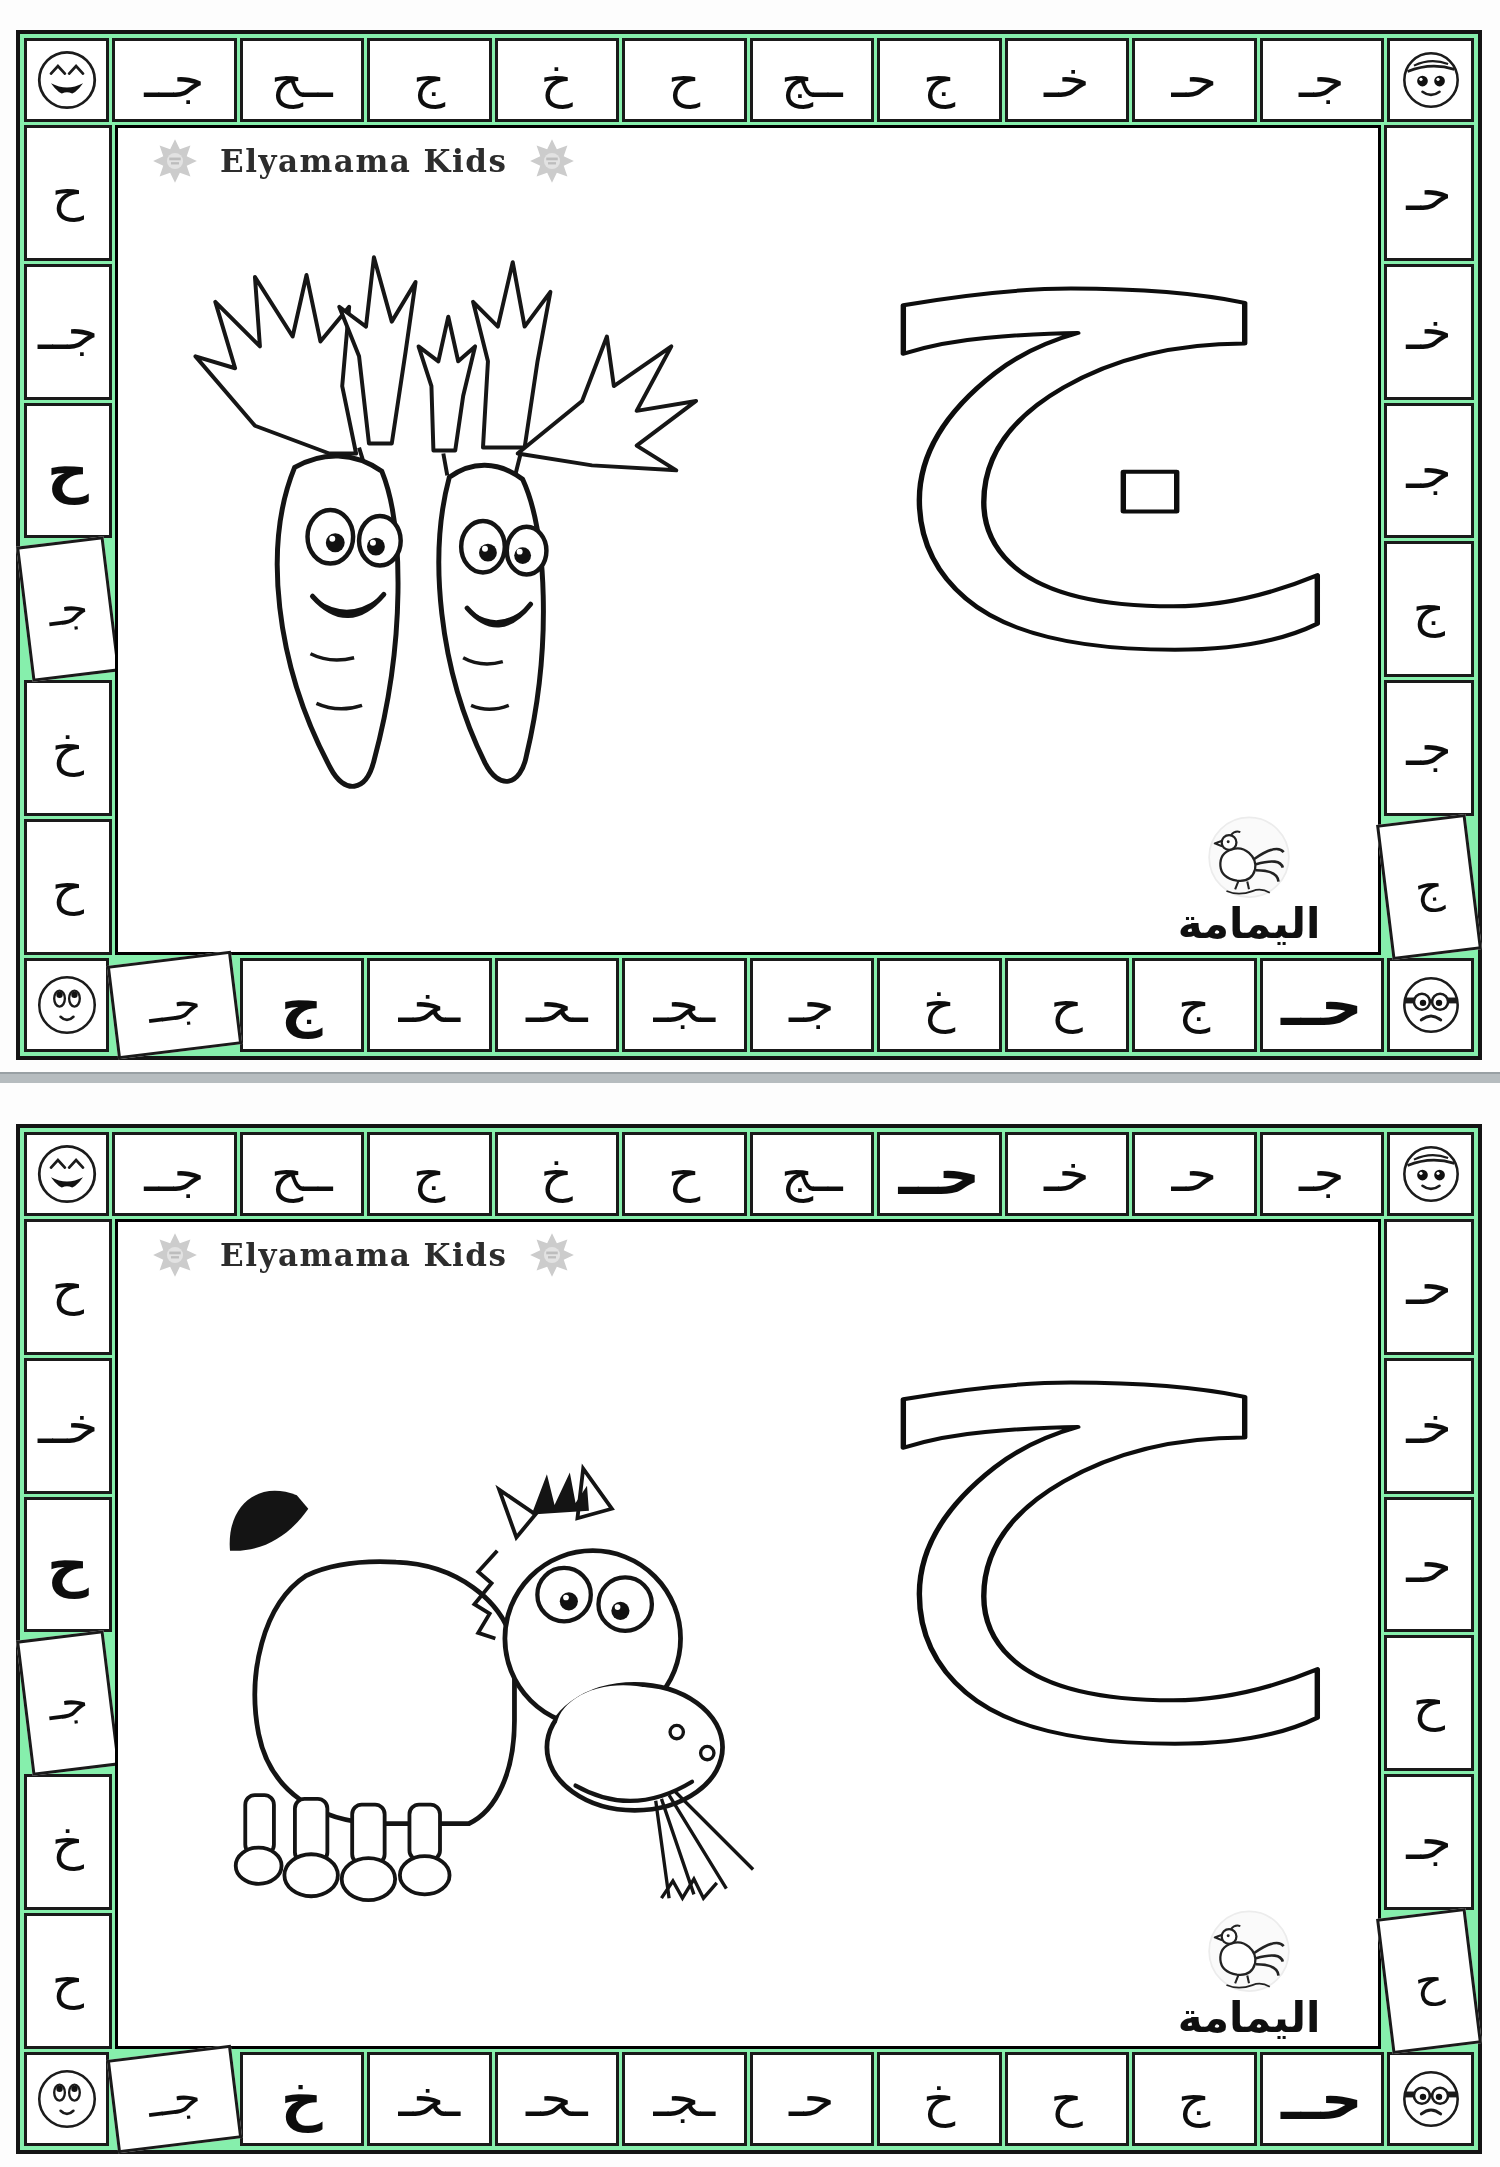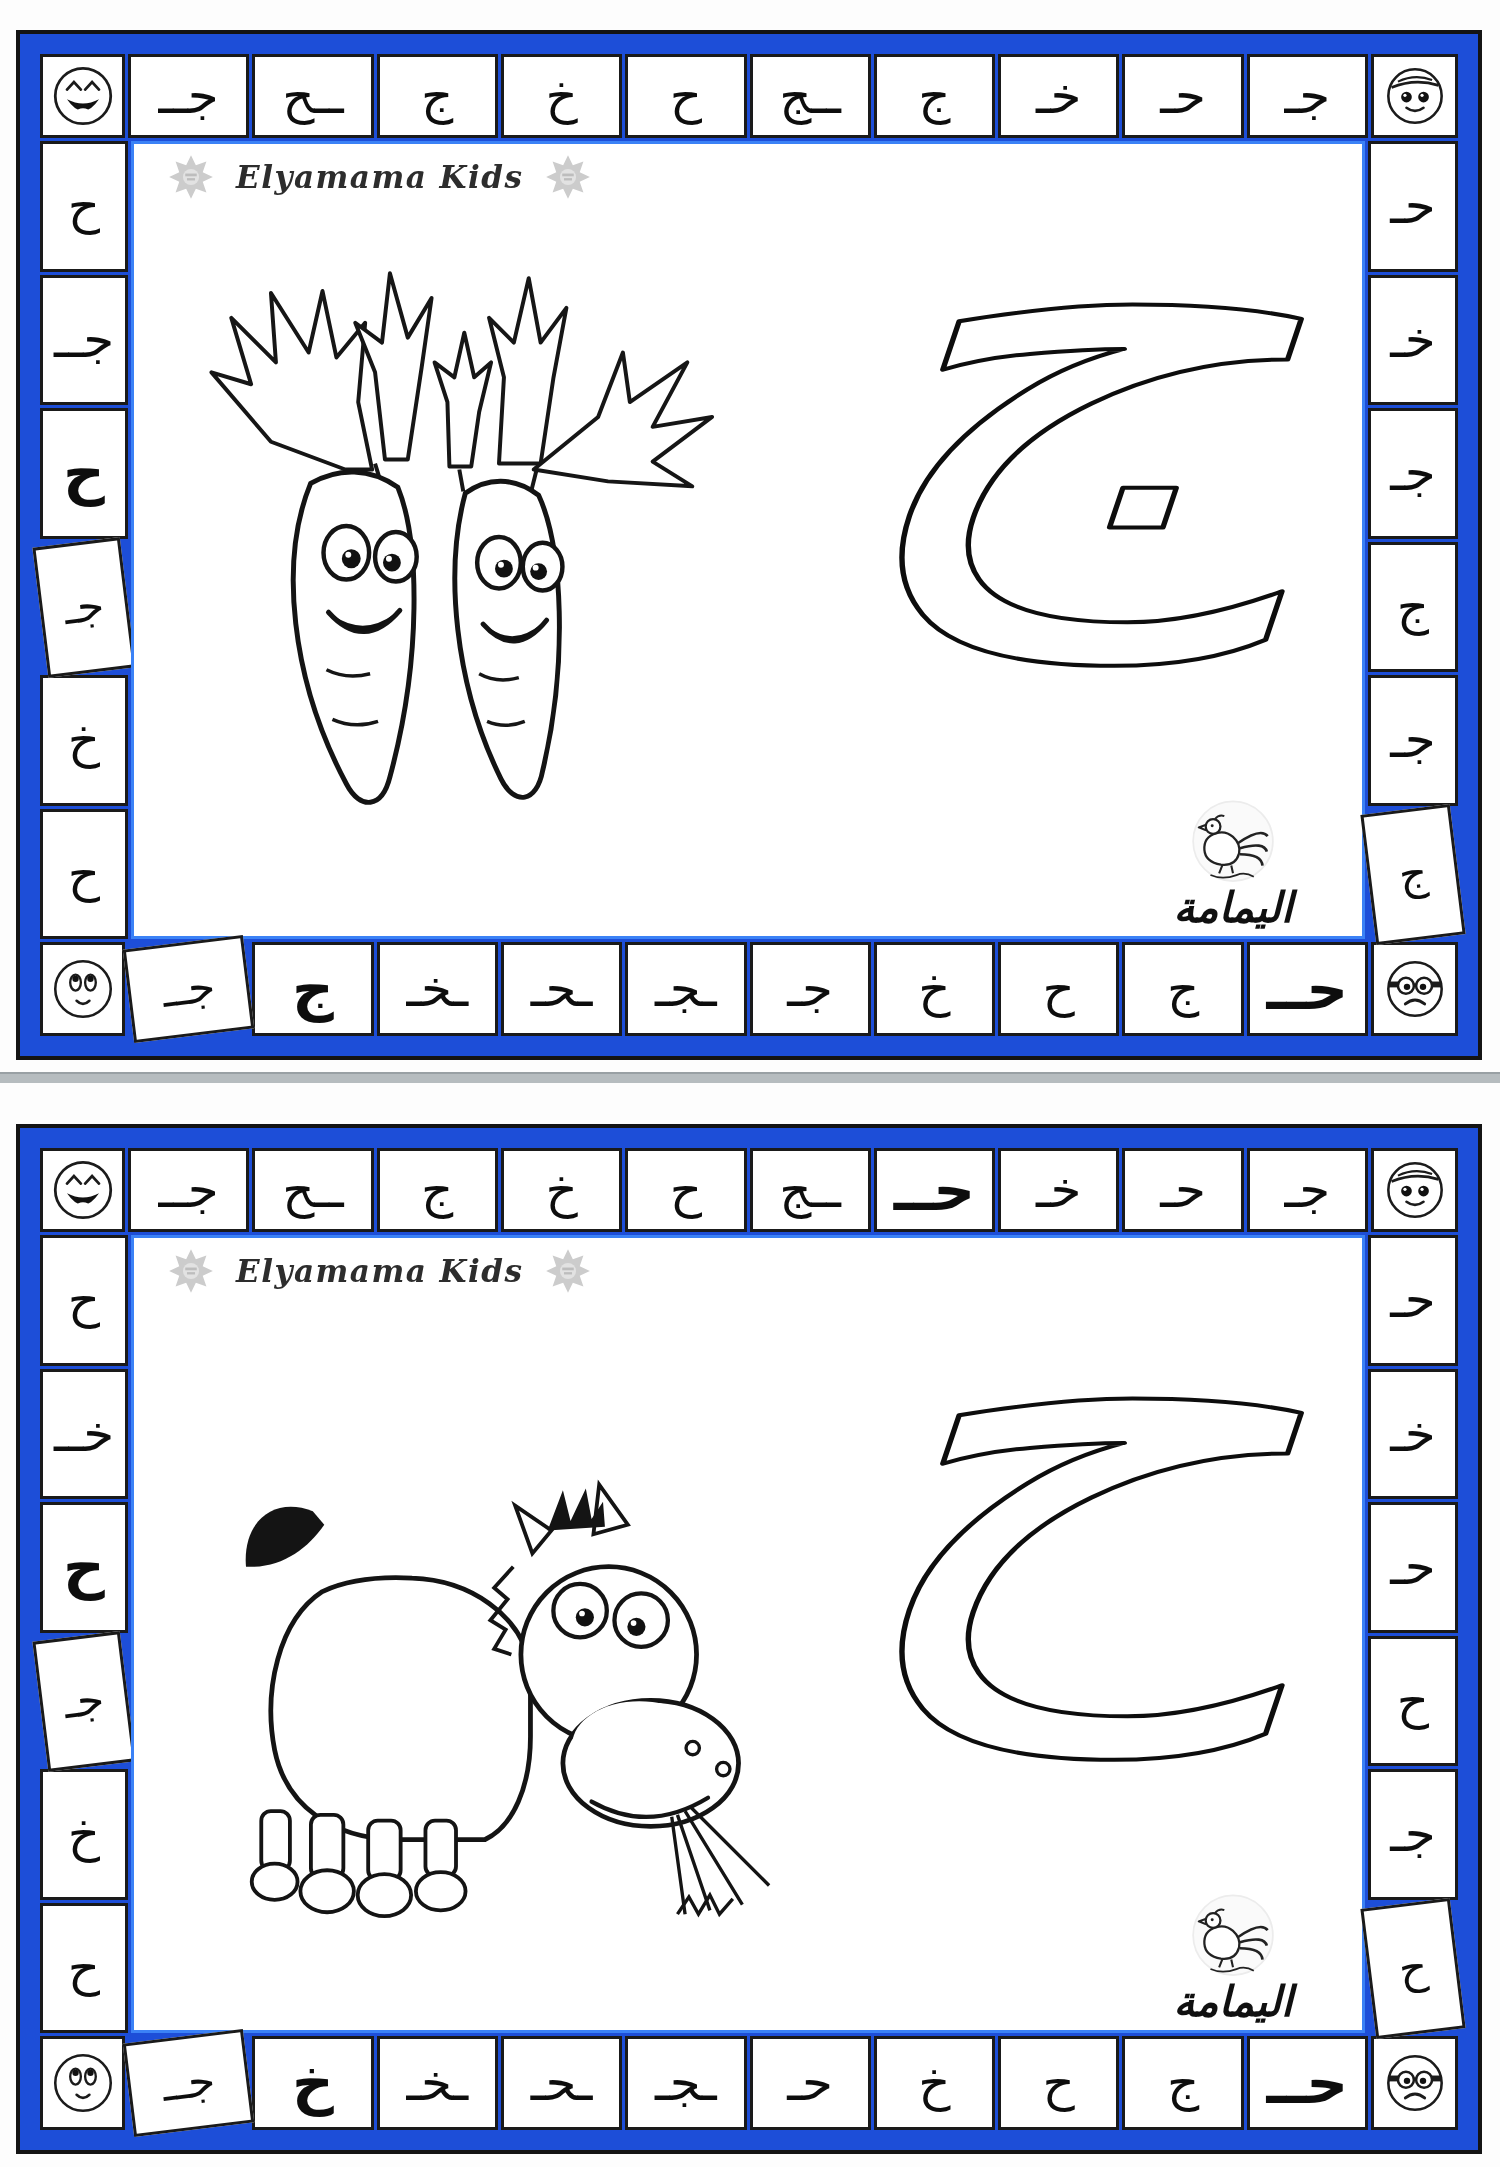--- a/index.html
+++ b/index.html
@@ -5,23 +5,23 @@
   html,body{margin:0;padding:0;}
   body{
     width:1500px;height:2167px;position:relative;
     background:#fdfdfd;font-family:"DejaVu Sans",sans-serif;
   }
   svg{overflow:visible;display:block;}
 
   
   .page{
     position:absolute;left:16px;width:1466px;height:1030px;
-    background:#1d4ed8;border:4px solid #141414;box-sizing:border-box;
+    background:#86efac;border:4px solid #141414;box-sizing:border-box;
     display:grid;grid-template-columns:88px 1fr 90px;grid-template-rows:84px 1fr 94px;
-    gap:3px;padding:20px;
+    gap:3px;padding:4px;
   }
   #page1{top:30px;}
   #page2{top:1124px;}
 
   .strip{display:grid;gap:3px;}
   .strip.h{grid-column:1 / span 3;grid-template-columns:85px repeat(10,1fr) 87px;}
   .strip.v{grid-template-rows:repeat(6,1fr);}
 
   .cell{
     border:3px solid #1a1a1a;background:#fff;
@@ -29,21 +29,21 @@
     font-size:50px;line-height:1;color:#0d0d0d;
     font-family:"DejaVu Sans",sans-serif;
     overflow:hidden;
   }
   .cell.bold{font-weight:bold;font-size:58px;}
   .cell.script{font-size:44px;transform:rotate(-7deg);font-weight:500;}
   .corner svg{width:64px;height:64px;}
 
   
   .content{
-    border:3px solid #3b82f6;background:#fff;position:relative;overflow:hidden;font-style:italic;
+    border:3px solid #000000;background:#fff;position:relative;overflow:hidden;
   }
   .brand-row{position:absolute;top:10px;left:34px;display:flex;align-items:center;gap:22px;}
   .brand-text{
     font-family:"DejaVu Serif",serif;font-weight:bold;font-size:31px;
     color:#2d2d2d;letter-spacing:1.5px;
   }
   .splat{width:46px;height:46px;}
 
   .big-letter{position:absolute;top:55px;right:45px;width:500px;height:630px;}
   .big-letter text{

